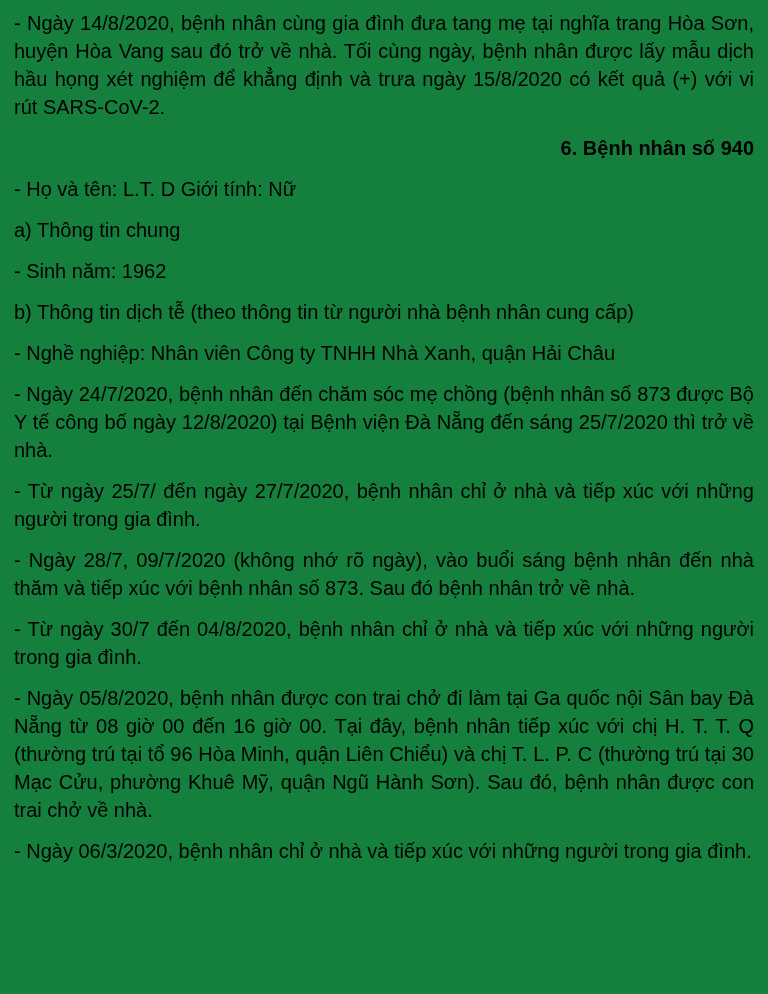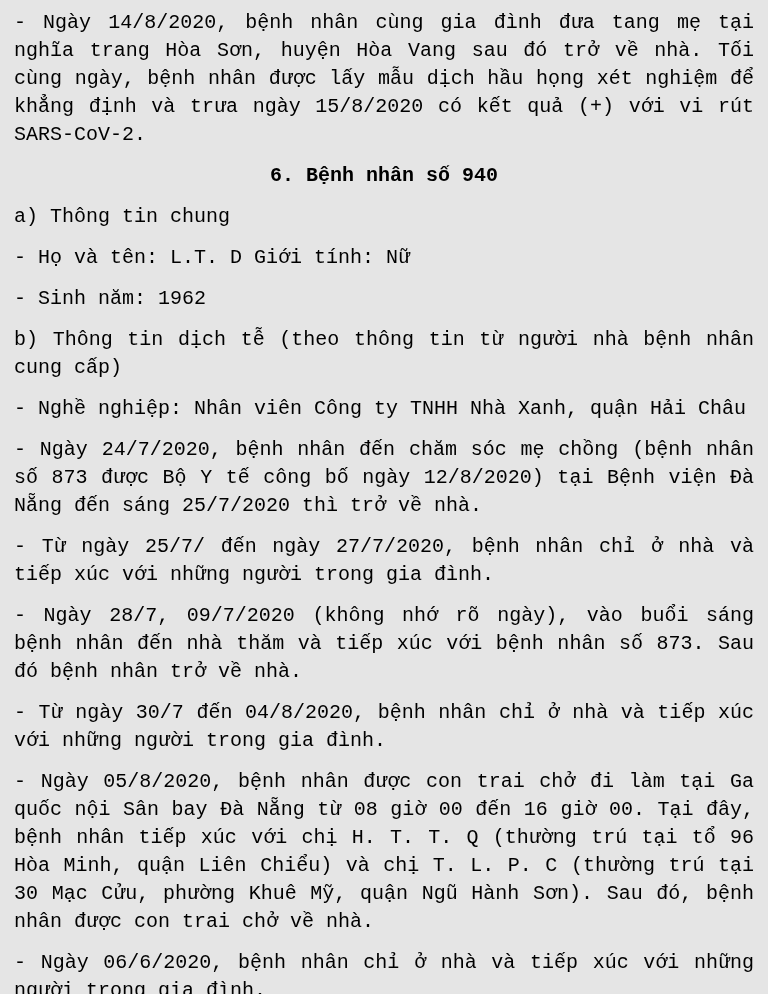--- a/index.html
+++ b/index.html
@@ -11,46 +11,46 @@
     width: 768px;
     height: 994px;
     box-sizing: border-box;
     overflow: hidden;
   }
   .page {
     box-sizing: border-box;
     width: 768px;
     height: 994px;
     padding: 9px 14px 10px 14px;
-    background: #e5e5e5;
+    background: #15803d;
     color: #000000;
-    font-family: Liberation Mono, monospace;
+    font-family: Liberation Sans, sans-serif;
     font-size: 20px;
     line-height: 28px;
   }
   .page p {
     margin: 0 0 13px 0;
     text-align: justify;
     text-justify: inter-word;
   }
   .page p.heading {
     font-weight: bold;
-    text-align: center;
+    text-align: right;
   }
 </style>
 </head>
 <body>
 
 <div class="page">
   <p>- Ngày 14/8/2020, bệnh nhân cùng gia đình đưa tang mẹ tại nghĩa trang Hòa Sơn, huyện Hòa Vang sau đó trở về nhà. Tối cùng ngày, bệnh nhân được lấy mẫu dịch hầu họng xét nghiệm để khẳng định và trưa ngày 15/8/2020 có kết quả (+) với vi rút SARS-CoV-2.</p>
   <p class="heading">6. Bệnh nhân số 940</p>
+  <p>- Họ và tên: L.T. D Giới tính: Nữ</p>
   <p>a) Thông tin chung</p>
-  <p>- Họ và tên: L.T. D Giới tính: Nữ</p>
   <p>- Sinh năm: 1962</p>
   <p>b) Thông tin dịch tễ (theo thông tin từ người nhà bệnh nhân cung cấp)</p>
   <p>- Nghề nghiệp: Nhân viên Công ty TNHH Nhà Xanh, quận Hải Châu</p>
   <p>- Ngày 24/7/2020, bệnh nhân đến chăm sóc mẹ chồng (bệnh nhân số 873 được Bộ Y tế công bố ngày 12/8/2020) tại Bệnh viện Đà Nẵng đến sáng 25/7/2020 thì trở về nhà.</p>
   <p>- Từ ngày 25/7/ đến ngày 27/7/2020, bệnh nhân chỉ ở nhà và tiếp xúc với những người trong gia đình.</p>
   <p>- Ngày 28/7, 09/7/2020 (không nhớ rõ ngày), vào buổi sáng bệnh nhân đến nhà thăm và tiếp xúc với bệnh nhân số 873. Sau đó bệnh nhân trở về nhà.</p>
   <p>- Từ ngày 30/7 đến 04/8/2020, bệnh nhân chỉ ở nhà và tiếp xúc với những người trong gia đình.</p>
   <p>- Ngày 05/8/2020, bệnh nhân được con trai chở đi làm tại Ga quốc nội Sân bay Đà Nẵng từ 08 giờ 00 đến 16 giờ 00. Tại đây, bệnh nhân tiếp xúc với chị H. T. T. Q (thường trú tại tổ 96 Hòa Minh, quận Liên Chiểu) và chị T. L. P. C (thường trú tại 30 Mạc Cửu, phường Khuê Mỹ, quận Ngũ Hành Sơn). Sau đó, bệnh nhân được con trai chở về nhà.</p>
-  <p>- Ngày 06/6/2020, bệnh nhân chỉ ở nhà và tiếp xúc với những người trong gia đình.</p>
+  <p>- Ngày 06/3/2020, bệnh nhân chỉ ở nhà và tiếp xúc với những người trong gia đình.</p>
 </div>
 
 </body></html>

